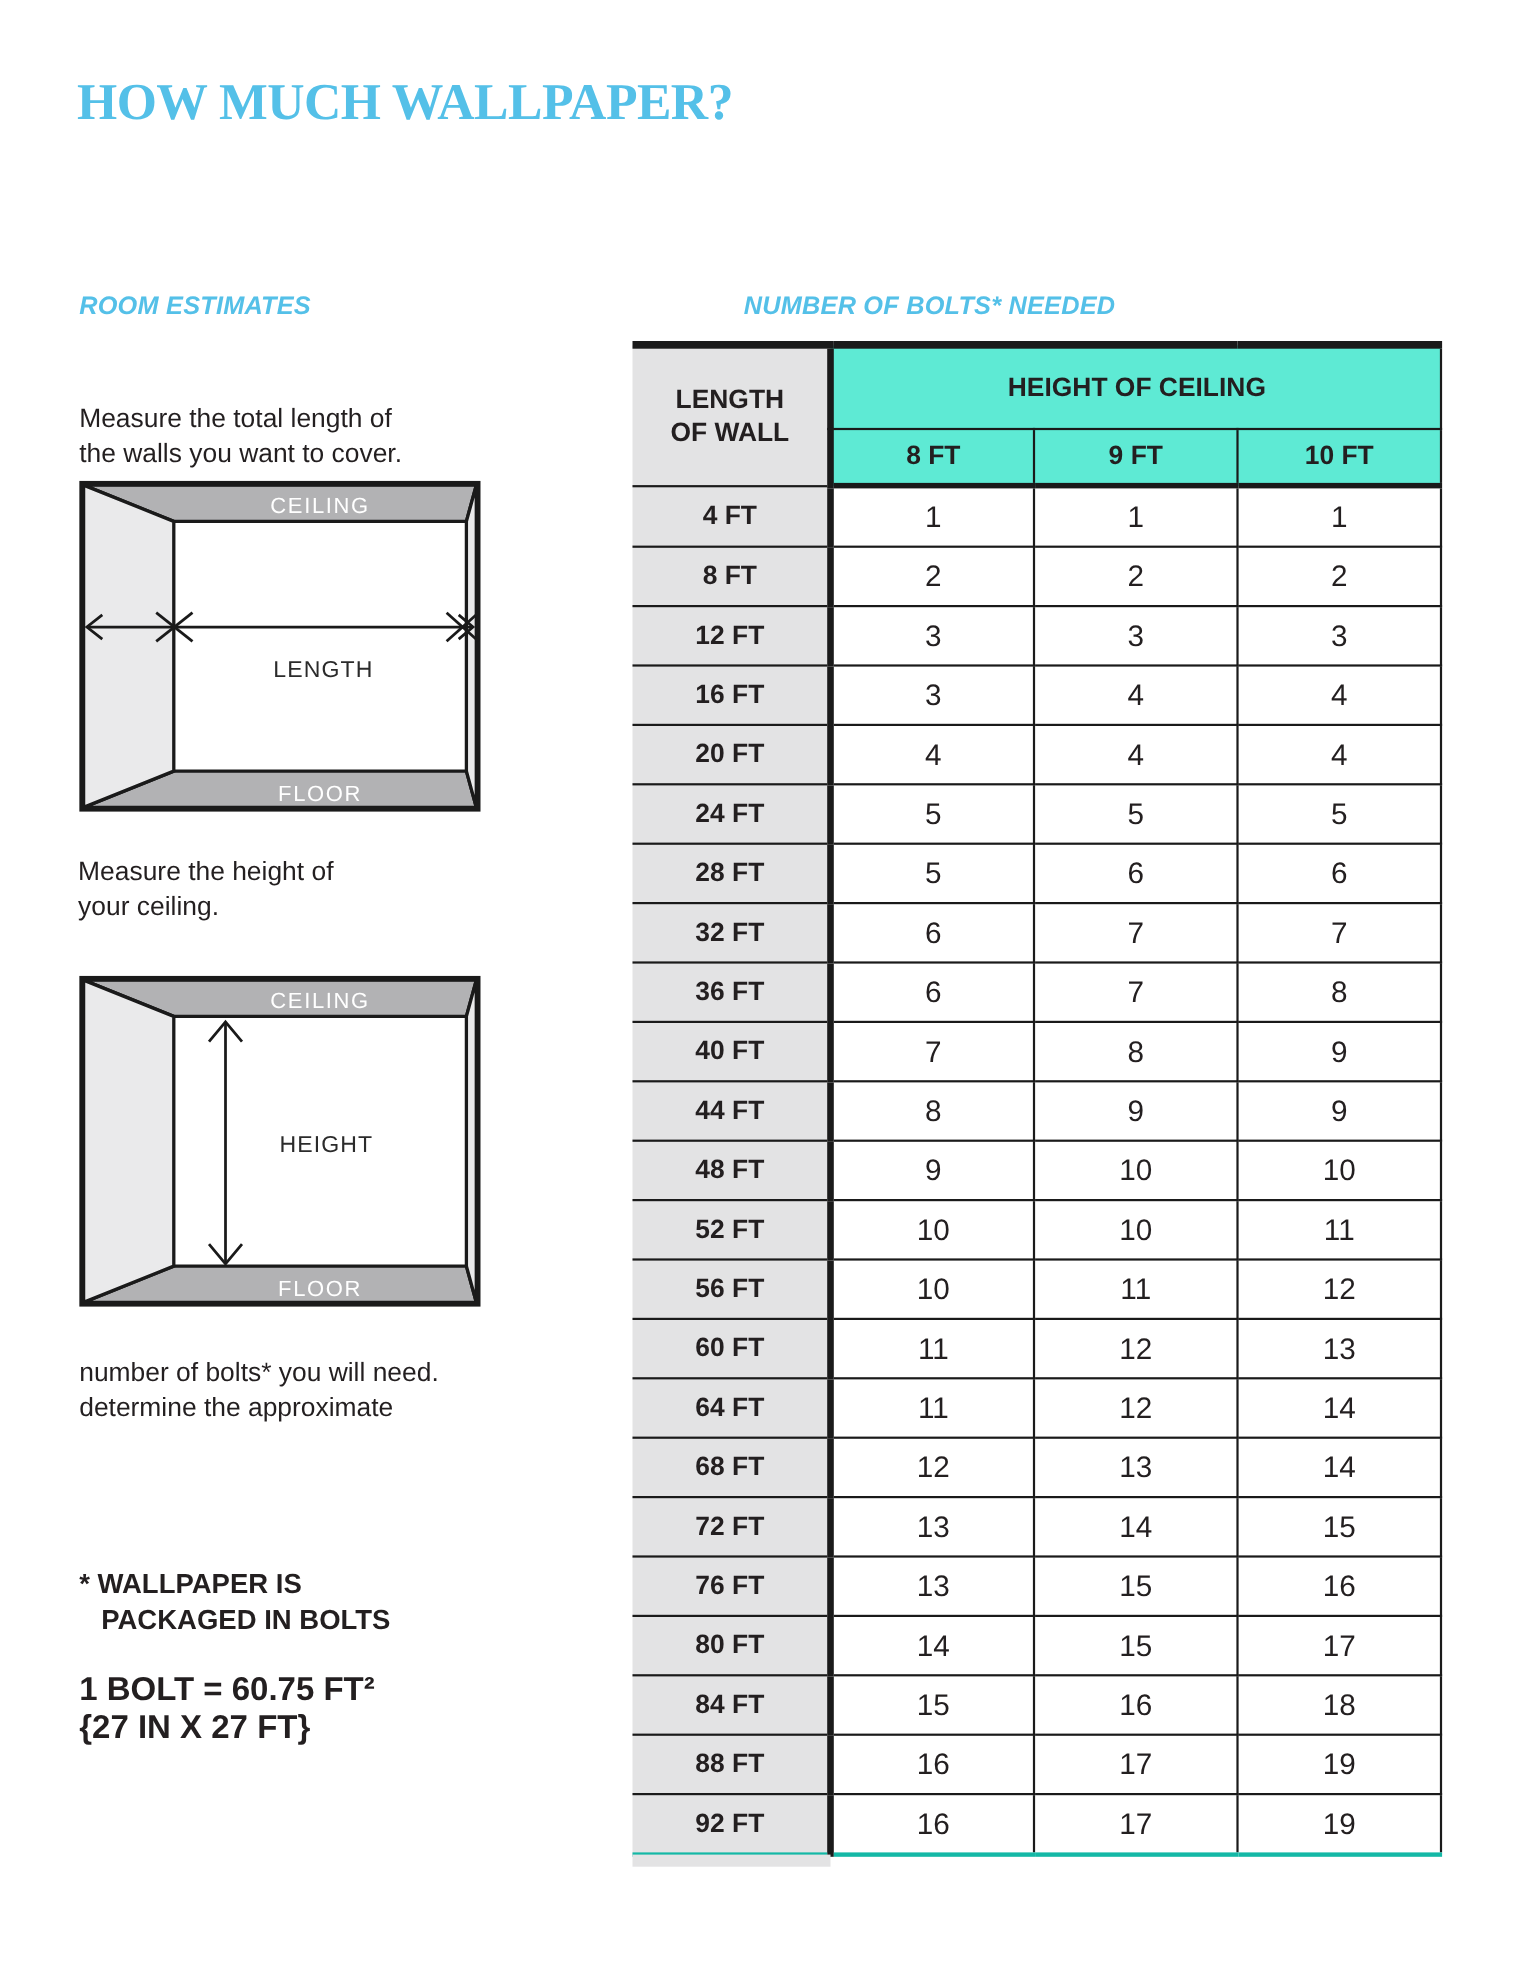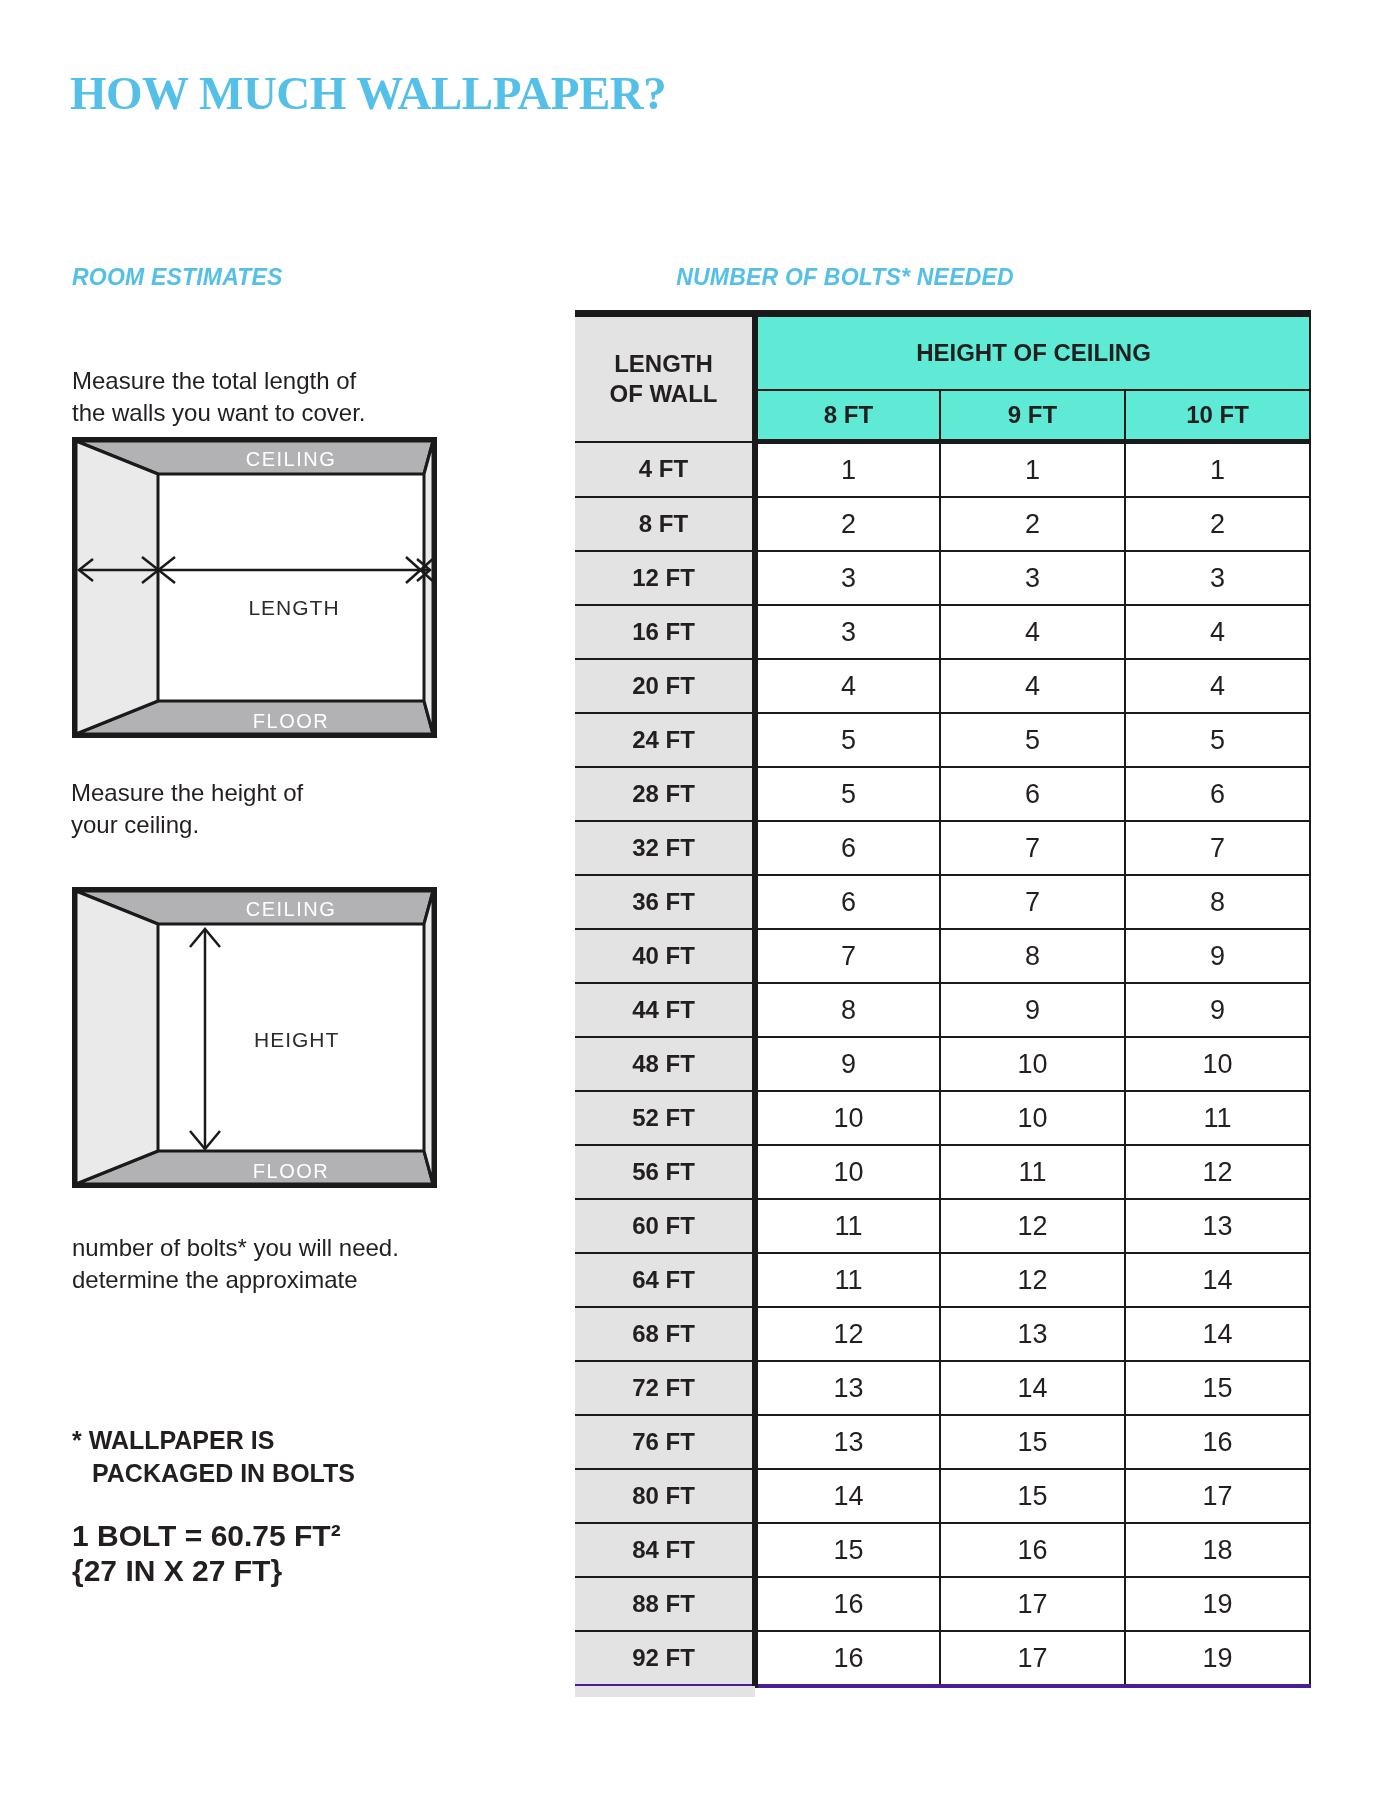--- a/index.html
+++ b/index.html
@@ -36,21 +36,21 @@
     background:#e3e3e4;border-left:none;border-right:6px solid #1a1a1a;
     font-weight:bold;font-size:24px;
   }
   table.bolts .hdr{background:#5eead4;font-weight:bold;font-size:24px;}
   table.bolts .top-row td,table.bolts .top-row th{border-top:7px solid #1a1a1a;}
   table.bolts .subhdr td{border-bottom:5px solid #1a1a1a;height:48px;}
   table.bolts th.span-hdr{height:72px;}
   table.bolts td.rowhdr-cell{line-height:30px;}
   table.bolts tbody td{height:52px;}
   table.bolts tbody td.val{font-size:27px;background:#fff;}
-  table.bolts tbody tr:last-child td{border-bottom:4px solid #4c1d95;}
+  table.bolts tbody tr:last-child td{border-bottom:4px solid #14b8a6;}
   .stub{left:575px;width:180px;height:11px;background:#e3e3e4;}
   svg text{font-family:"Liberation Sans",sans-serif;}
   .svg-room-label{font-size:20px;letter-spacing:1.5px;fill:#ffffff;}
   .svg-dim-label{font-size:21px;letter-spacing:1px;fill:#2b2b2b;}
 </style>
 </head>
 <body>
 
 <div class="abs page-title accent">HOW MUCH WALLPAPER?</div>
 

